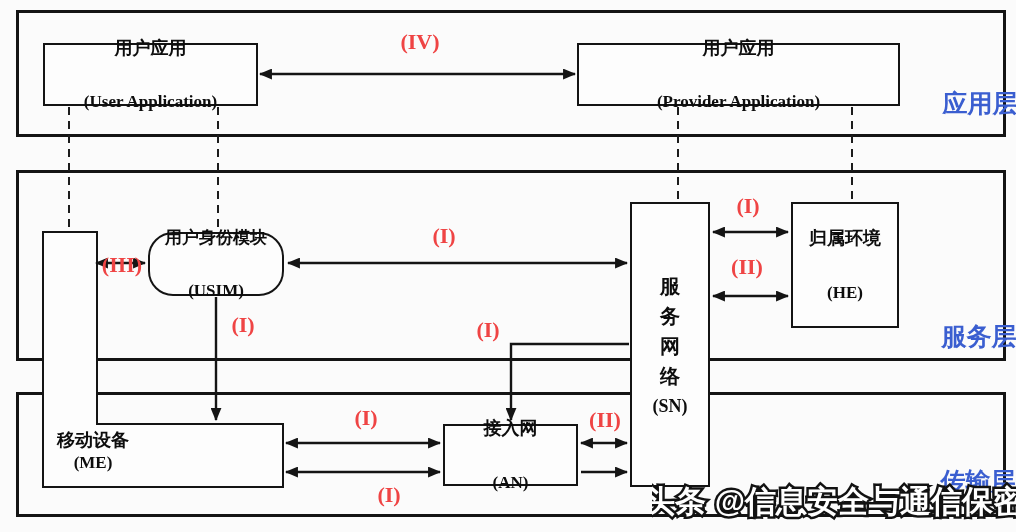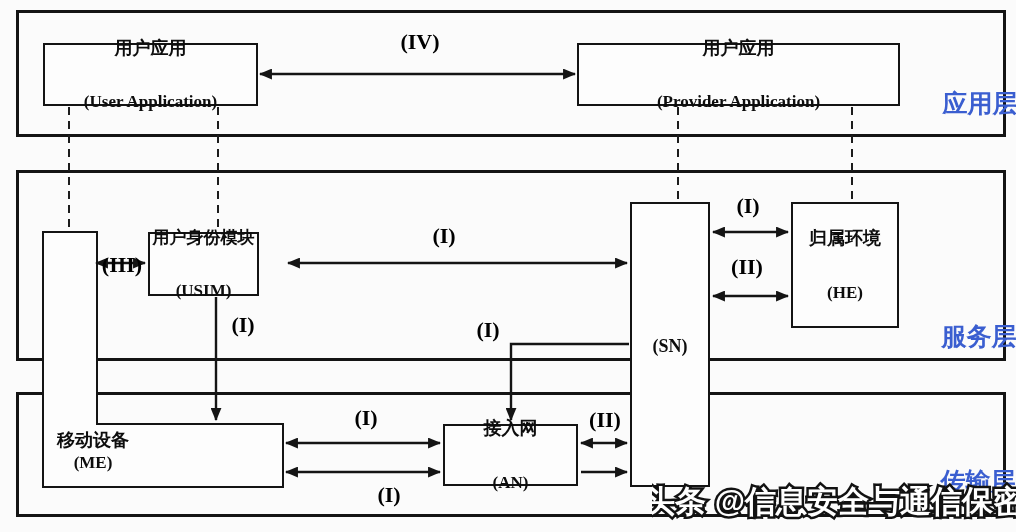--- a/index.html
+++ b/index.html
@@ -20,41 +20,41 @@
   .node{
     position:absolute;border:2px solid #141414;box-sizing:border-box;
     background:#fdfdfd;z-index:2;display:flex;flex-direction:column;
     align-items:center;justify-content:center;text-align:center;
     font-weight:bold;line-height:1.25;
   }
   .node .t{font-size:18px;}
   .node .s{font-size:17px;margin-top:32px;}
   .node-user-app{left:43px;top:43px;width:215px;height:63px;}
   .node-provider-app{left:577px;top:43px;width:323px;height:63px;}
-  .node-usim{left:148px;top:232px;width:111px;height:64px;}
+  .node-usim{left:148px;top:232px;width:136px;height:64px;border-radius:25px;}
   .node-usim .t{font-size:17px;}
   .node-an{left:443px;top:424px;width:135px;height:62px;}
   .node-sn{left:630px;top:202px;width:80px;height:285px;}
   .node-he{left:791px;top:202px;width:108px;height:126px;}
   .sn-vert{
     display:inline-block;width:1.1em;word-break:break-all;
     font-size:20px;line-height:1.5;text-align:center;
   }
   .sn-sub{font-size:18px;margin-top:4px;}
 
   .me-text{
     position:absolute;left:38px;top:429px;width:110px;z-index:4;
     text-align:center;font-weight:bold;line-height:1.3;
   }
   .me-text .t{font-size:18px;}
   .me-text .s{font-size:17px;}
 
   .iface-label{
     position:absolute;z-index:4;transform:translate(-50%,-50%);
-    font-weight:bold;font-size:22px;white-space:nowrap;color:#000000;
+    font-weight:bold;font-size:22px;white-space:nowrap;color:#ef4444;
   }
   .layer-label{
     position:absolute;z-index:4;transform:translate(-50%,-50%);
     font-weight:bold;font-size:25px;white-space:nowrap;color:#3a5ed0;
     font-family:"Liberation Sans","DejaVu Sans",sans-serif;
     margin-left:28px;
   }
   svg.overlay{position:absolute;left:0;top:0;z-index:3;pointer-events:none;}
   svg.wm{position:absolute;left:652px;top:468px;z-index:6;pointer-events:none;}
   .wm-text{
@@ -86,20 +86,21 @@
     <div class="t">用户身份模块</div>
     <div class="s">(USIM)</div>
   </div>
 
   <div class="node node-an">
     <div class="t">接入网</div>
     <div class="s">(AN)</div>
   </div>
 
   <div class="node node-sn">
+    <div class="sn-vert">服务网络</div>
     <div class="sn-sub">(SN)</div>
   </div>
 
   <div class="node node-he">
     <div class="t">归属环境</div>
     <div class="s">(HE)</div>
   </div>
 
   <div class="me-text">
     <div class="t">移动设备</div>

